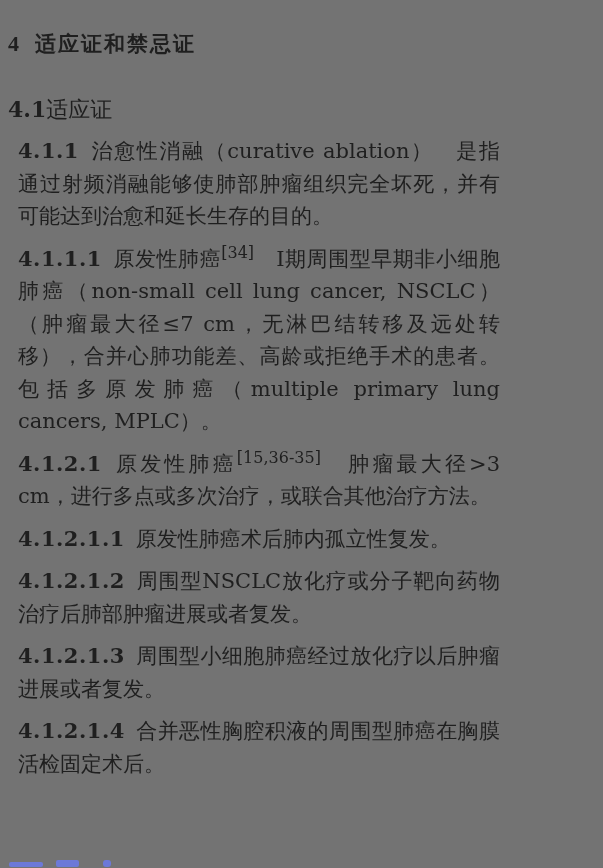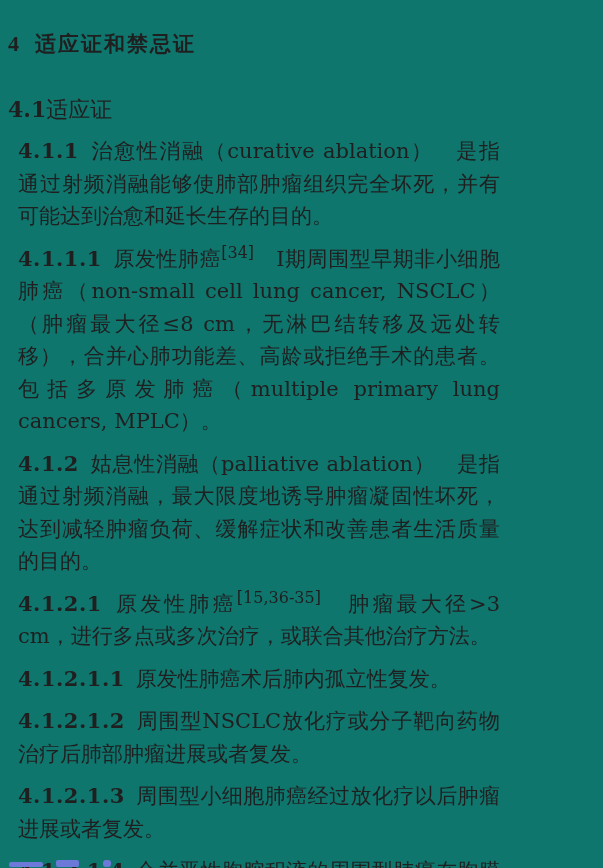--- a/index.html
+++ b/index.html
@@ -61,42 +61,39 @@
     align-items: flex-start;
   }
   .bc { display: inline-block; }
   .bc1 { width: 34px; height: 5px; border-radius: 2px; margin-right: 13px; margin-top: 2px; }
   .bc2 { width: 23px; height: 7px; border-radius: 2px; margin-right: 24px; }
   .bc3 { width: 8px;  height: 7px; border-radius: 3px; }
 </style>
 </head>
 <body>
 
-<div class="page" style="color: rgb(31, 31, 31); background: #0f766e;">
+<div class="page" style="color: rgb(31, 31, 31); background: #737373;">
 
   <div class="h1">
     <span class="h1-num">4</span><span class="h1-title">适应证和禁忌证</span>
   </div>
 
   <div class="h2">
     <span class="h2-num">4.1</span><span class="h2-title">适应证</span>
   </div>
 
   <p class="body-para">
     <span class="clause-num">4.1.1</span><span>治愈性消融（curative ablation）　是指通过射频消融能够使肺部肿瘤组织完全坏死，并有可能达到治愈和延长生存的目的。</span>
   </p>
 
   <p class="body-para">
-    <span class="clause-num">4.1.1.1</span><span>原发性肺癌</span><sup class="ref-sup">[34]</sup><span>　I期周围型早期非小细胞肺癌（non-small cell lung cancer, NSCLC）（肿瘤最大径≤8 cm，无淋巴结转移及远处转移），合并心肺功能差、高龄或拒绝手术的患者。包括多原发肺癌（multiple primary lung cancers, MPLC）。</span>
+    <span class="clause-num">4.1.1.1</span><span>原发性肺癌</span><sup class="ref-sup">[34]</sup><span>　I期周围型早期非小细胞肺癌（non-small cell lung cancer, NSCLC）（肿瘤最大径≤7 cm，无淋巴结转移及远处转移），合并心肺功能差、高龄或拒绝手术的患者。包括多原发肺癌（multiple primary lung cancers, MPLC）。</span>
   </p>
 
 
-  <p class="body-para">
-    <span class="clause-num">4.1.2</span><span>姑息性消融（palliative ablation）　是指通过射频消融，最大限度地诱导肿瘤凝固性坏死，达到减轻肿瘤负荷、缓解症状和改善患者生活质量的目的。</span>
-  </p>
 
   <p class="body-para">
     <span class="clause-num">4.1.2.1</span><span>原发性肺癌</span><sup class="ref-sup">[15,36-35]</sup><span>　肿瘤最大径&gt;3 cm，进行多点或多次治疗，或联合其他治疗方法。</span>
   </p>
 
   <p class="body-para">
     <span class="clause-num">4.1.2.1.1</span><span>原发性肺癌术后肺内孤立性复发。</span>
   </p>
 
   <p class="body-para">

